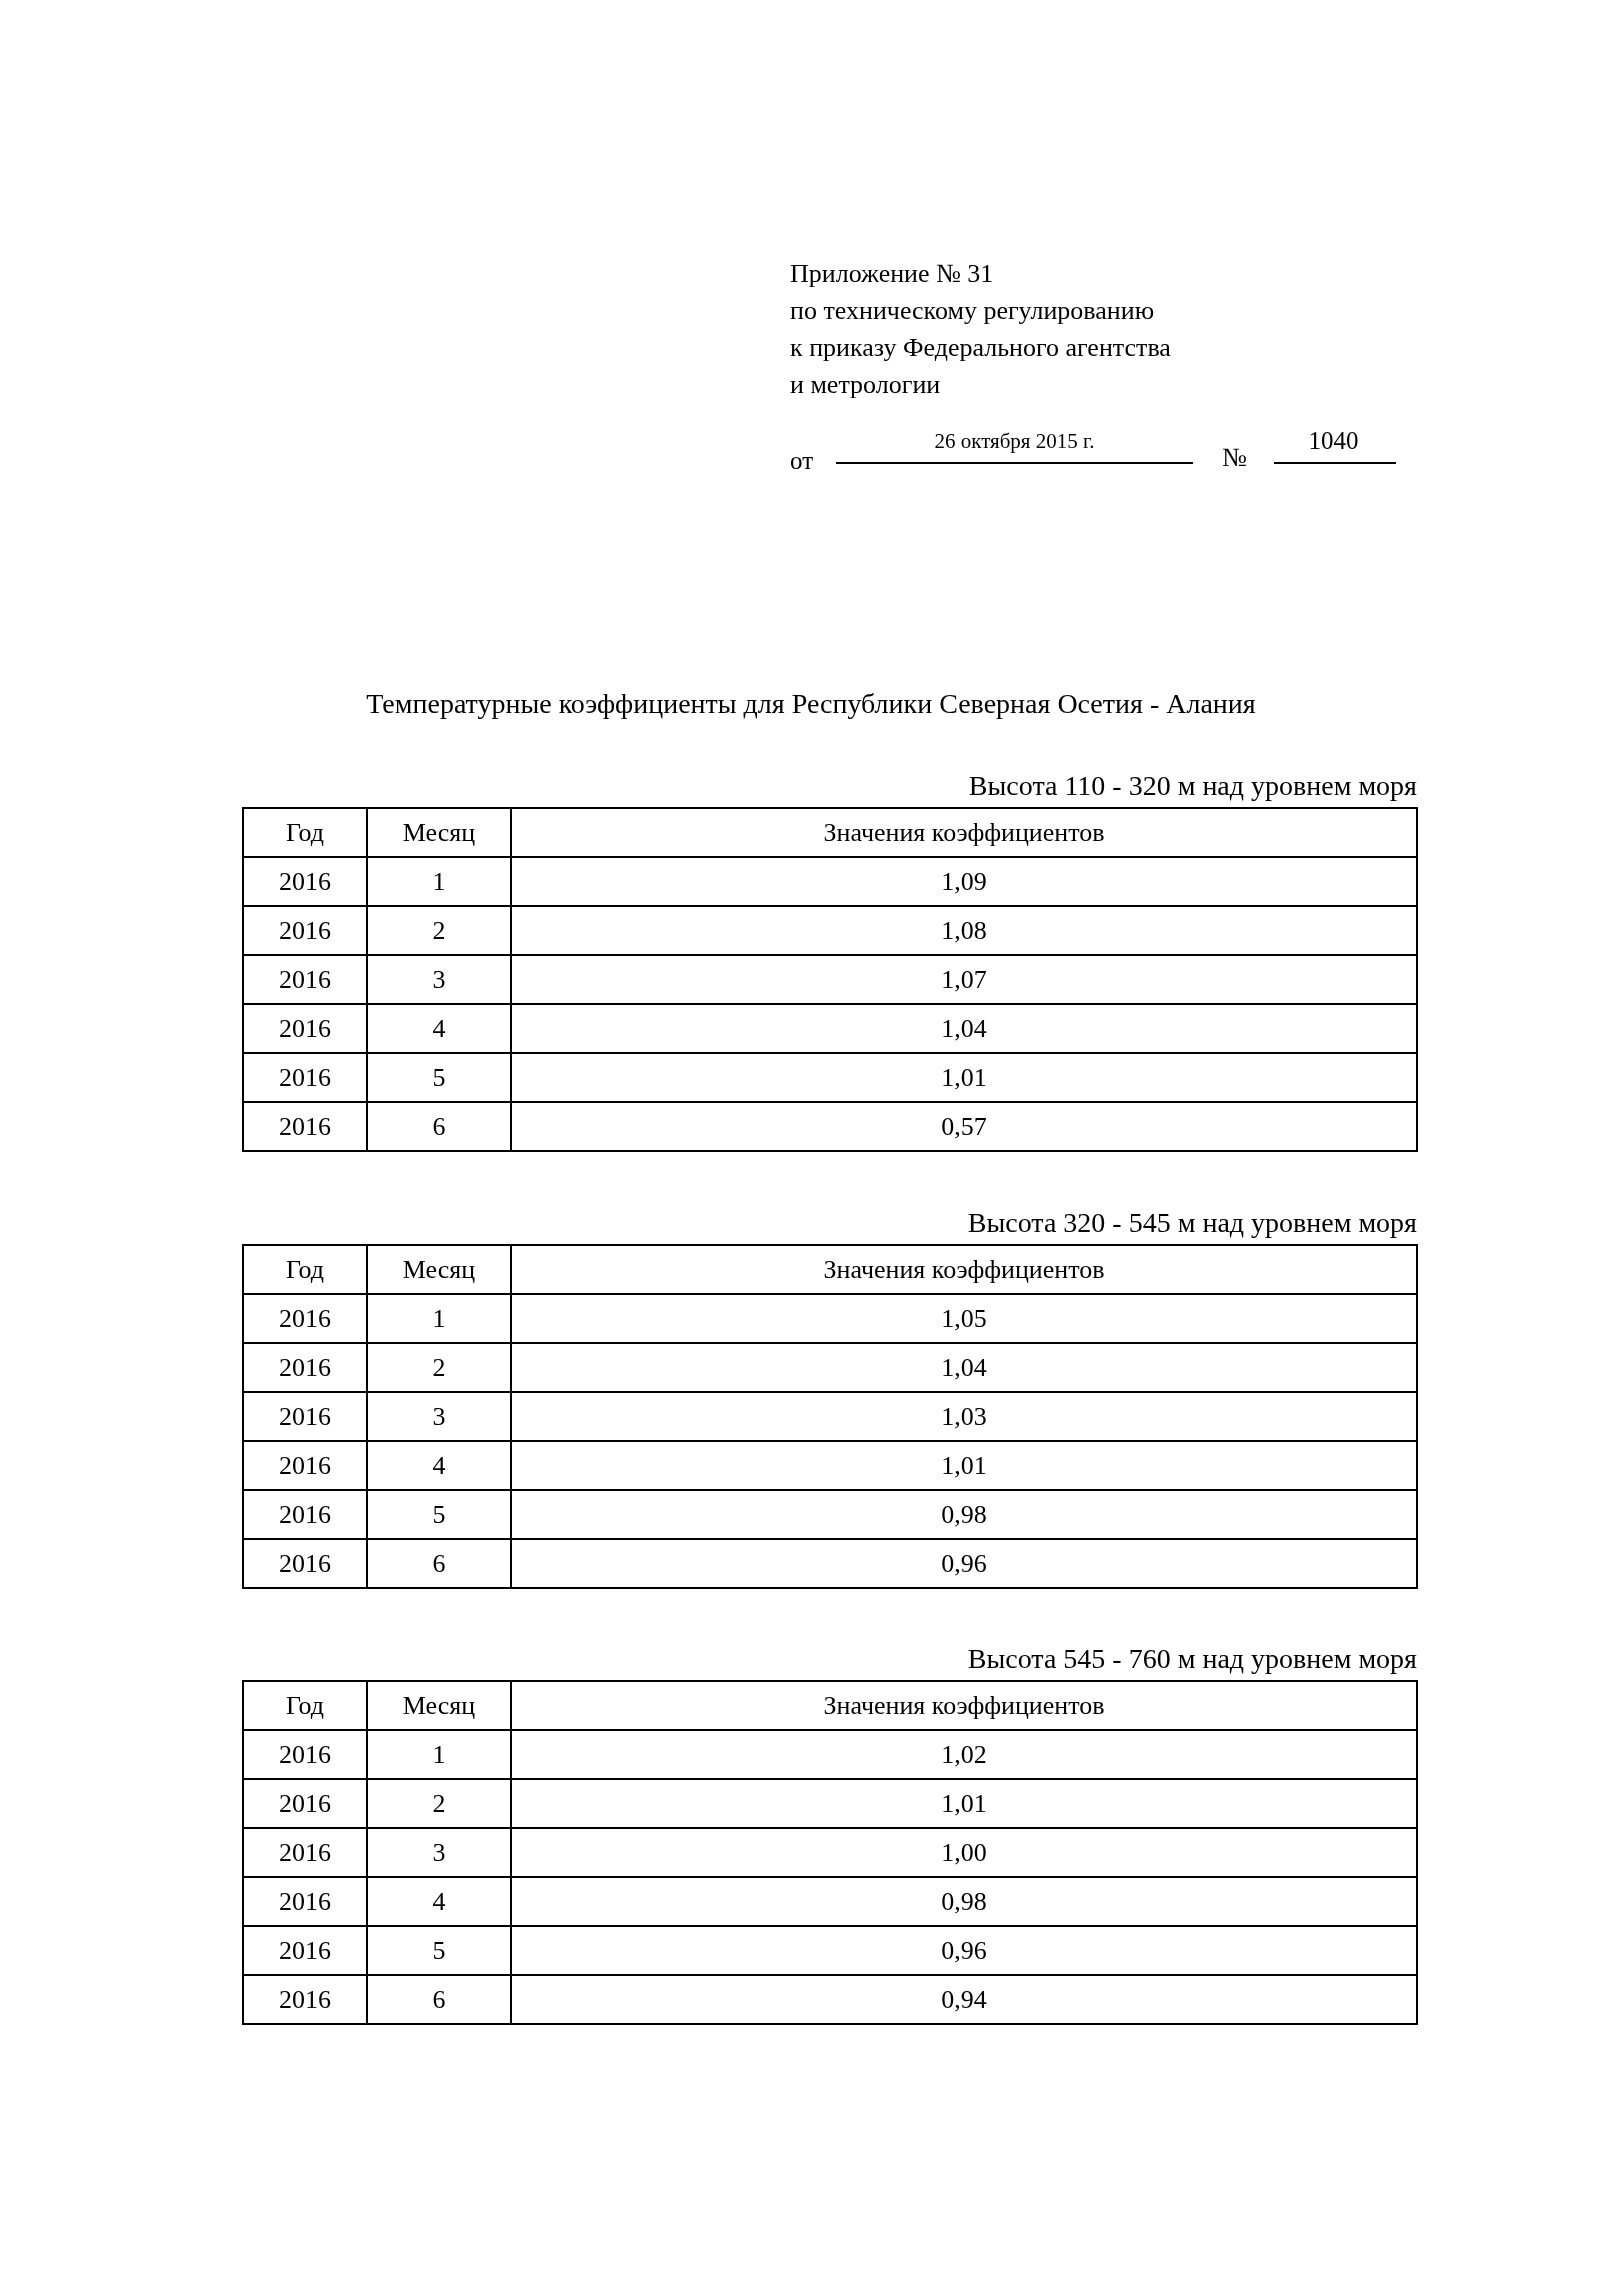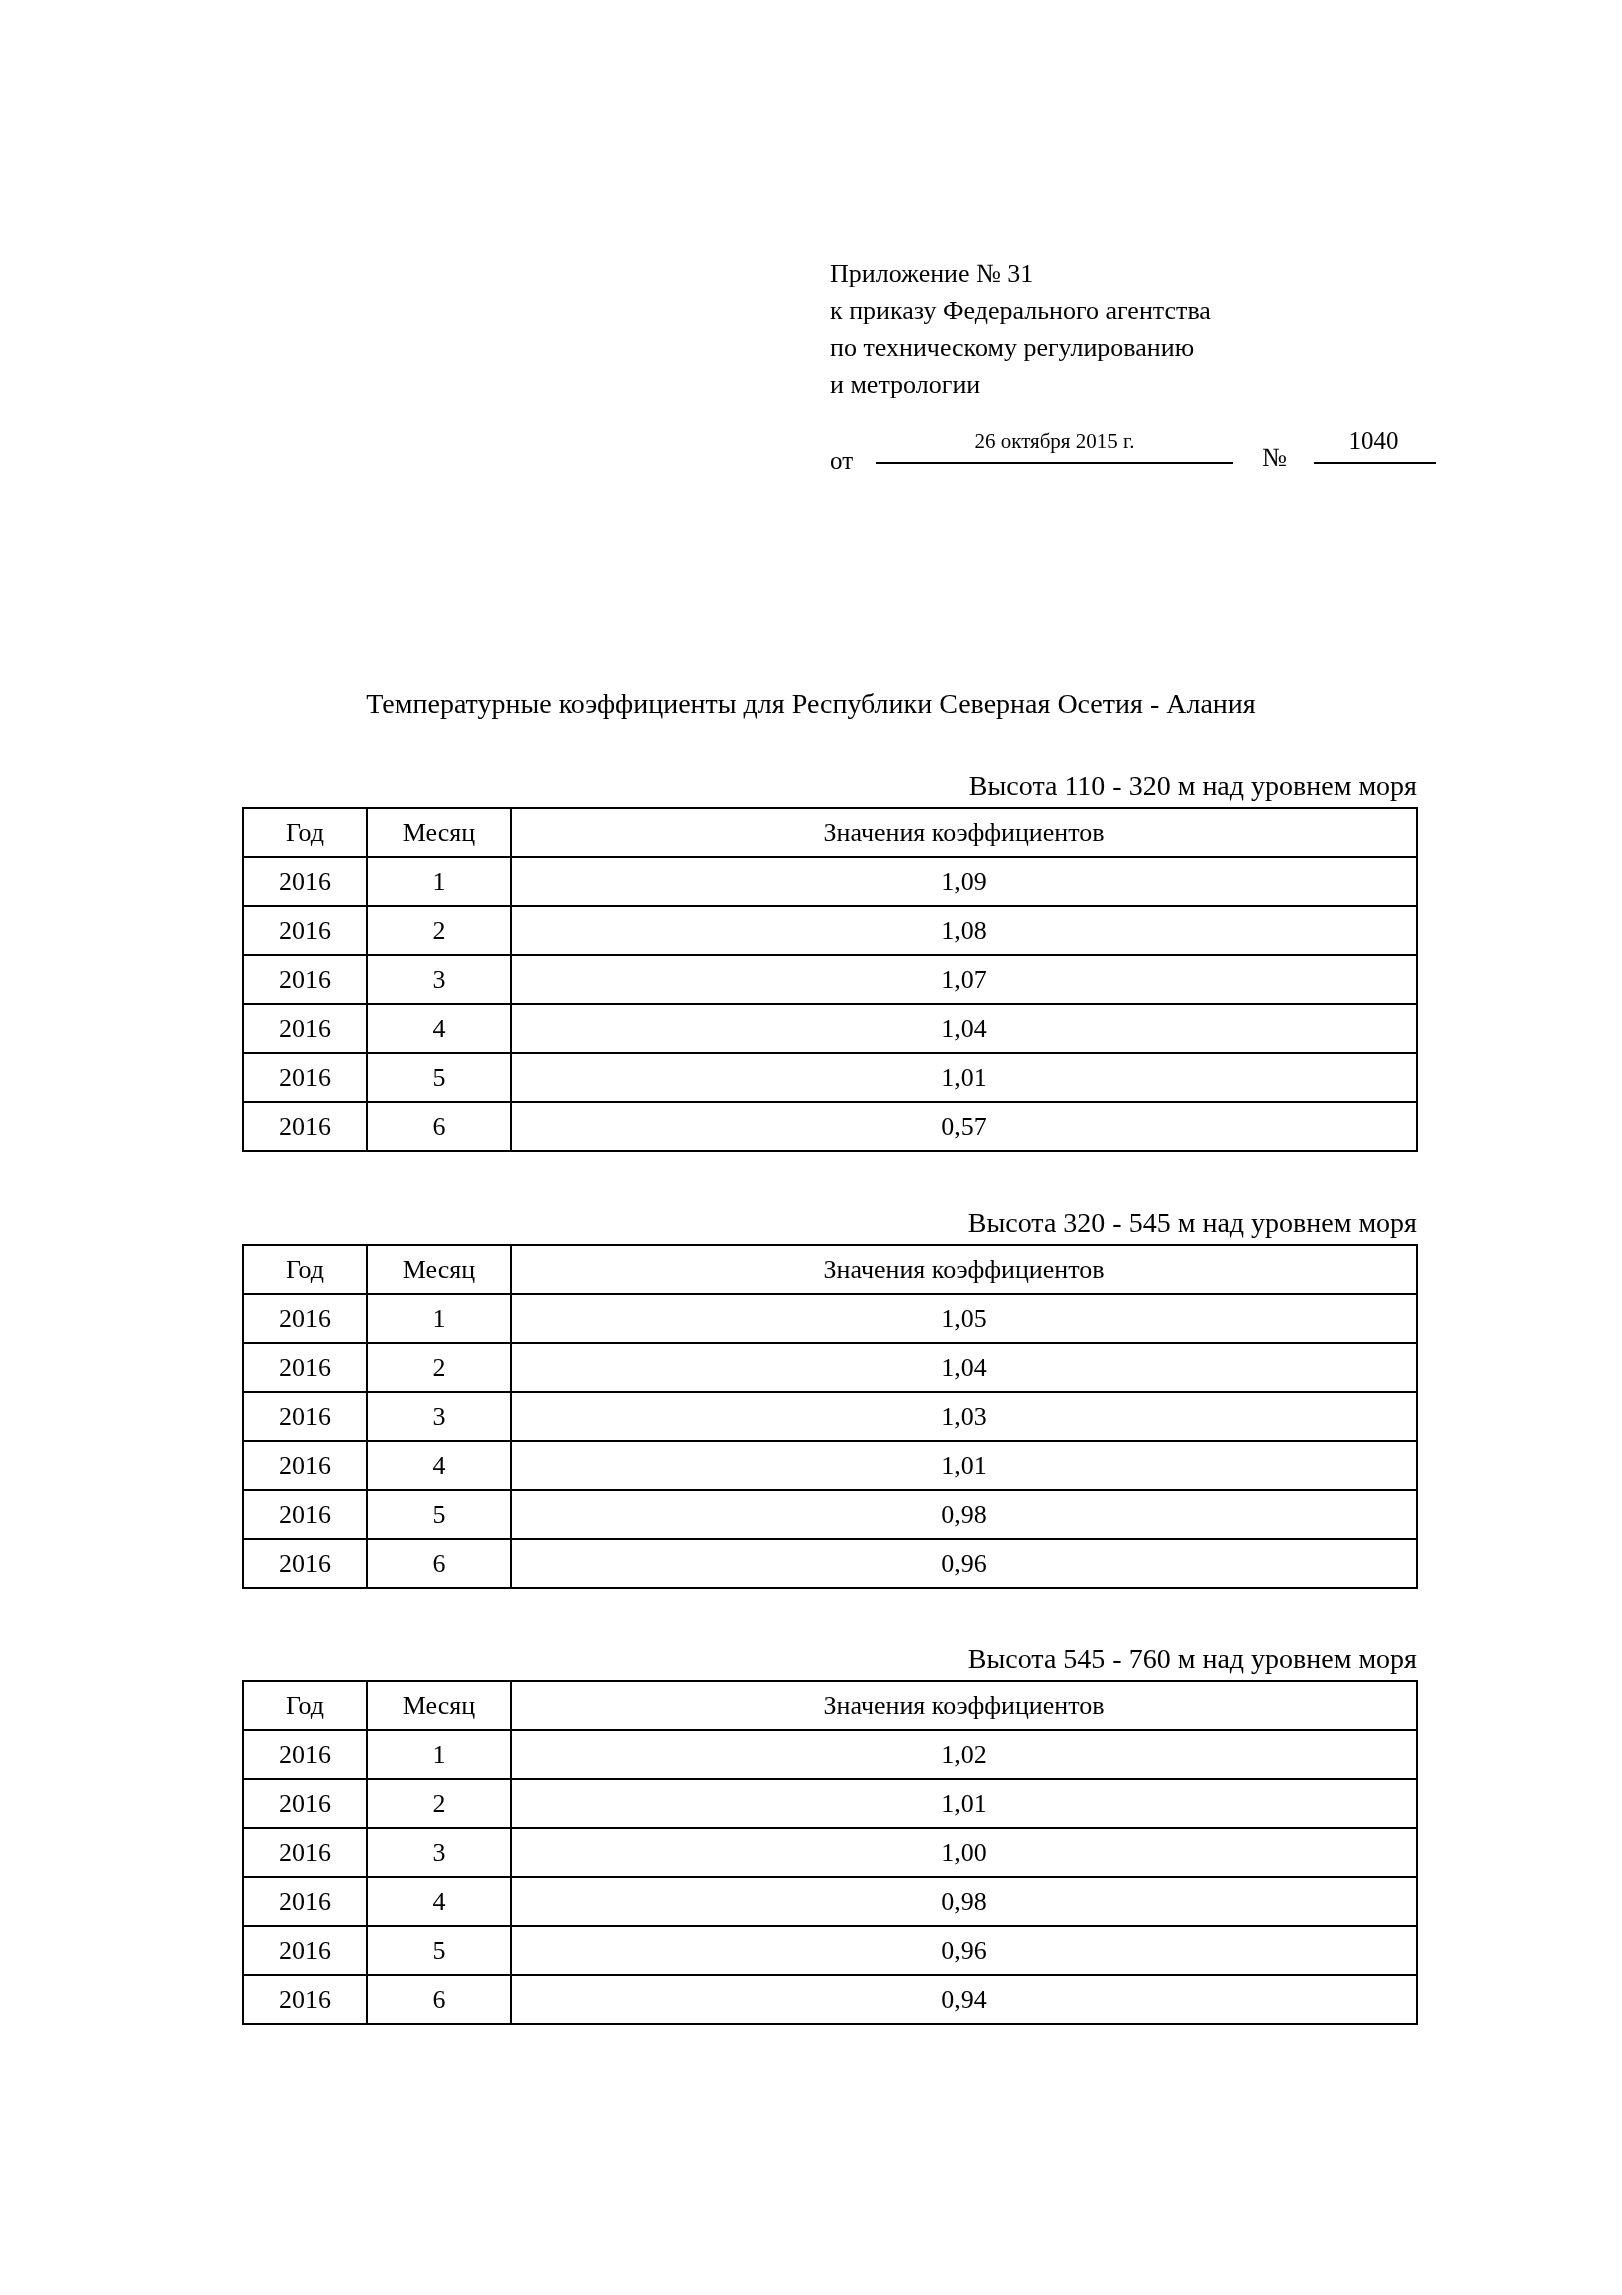--- a/index.html
+++ b/index.html
@@ -15,21 +15,21 @@
     height: 2295px;
     background: #ffffff;
     font-family: "Liberation Serif", "DejaVu Serif", serif;
     color: #000000;
     overflow: hidden;
   }
 
   
   .header-block {
     position: absolute;
-    left: 830px;
+    left: 790px;
     top: 255px;
     width: 628px;
   }
 
   .header-line {
     font-size: 26px;
     line-height: 37px;
     white-space: nowrap;
   }
 
@@ -144,22 +144,22 @@
   col.col-month { width: 144px; }
   col.col-value { width: 906px; }
 </style>
 </head>
 <body>
 
 <div class="page">
 
   <div class="header-block">
     <div class="header-line">Приложение № 31</div>
+    <div class="header-line">по техническому регулированию</div>
     <div class="header-line">к приказу Федерального агентства</div>
-    <div class="header-line">по техническому регулированию</div>
     <div class="header-line">и метрологии</div>
 
     <div class="date-row">
       <span class="date-label">от</span>
       <span class="date-value">26 октября 2015 г.</span>
       <span class="date-rule"></span>
 
       <span class="num-label">№</span>
       <span class="num-value">1040</span>
       <span class="num-rule"></span>

